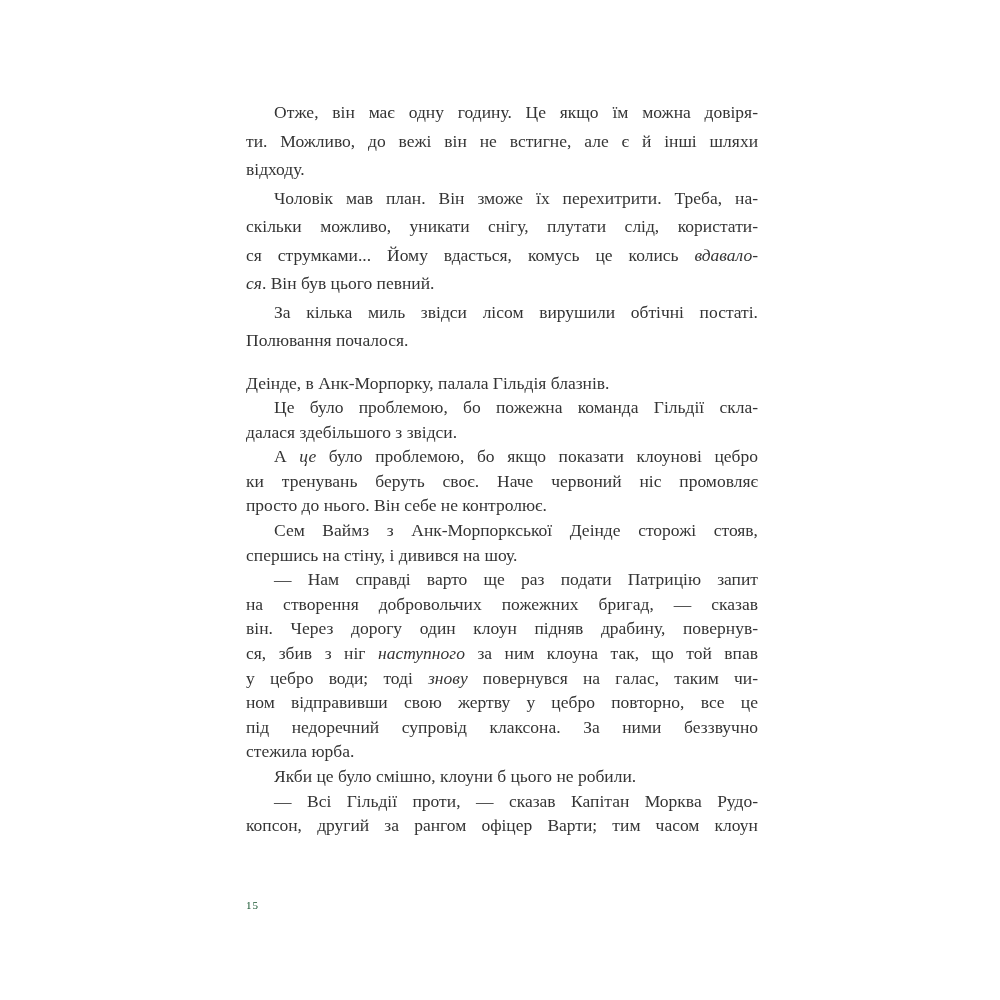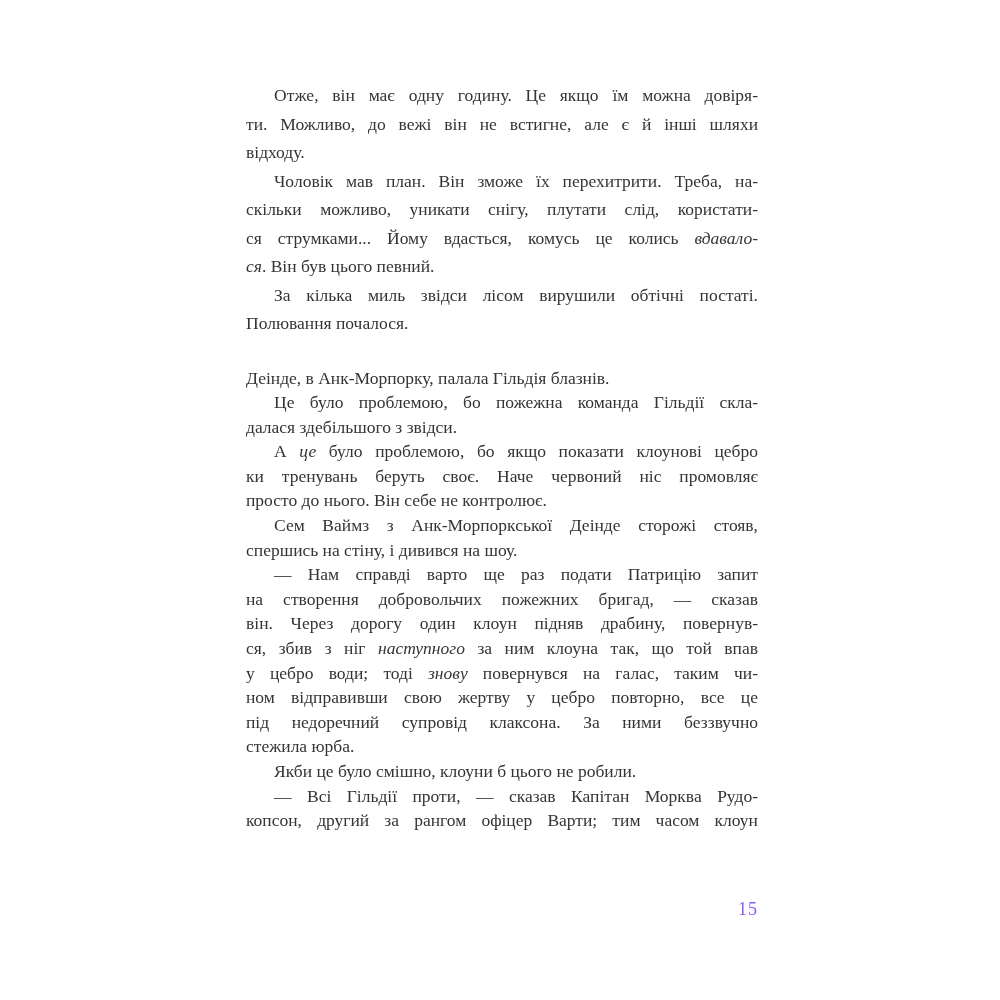--- a/index.html
+++ b/index.html
@@ -8,43 +8,43 @@
     width: 1000px;
     height: 1000px;
     background: #ffffff;
     font-family: "Liberation Serif", "DejaVu Serif", serif;
     color: #343434;
     overflow: hidden;
   }
   .text-block {
     position: absolute;
     left: 246px;
-    top: 81px;
+    top: 98px;
     width: 512px;
     font-size: 17.5px;
   }
   .line {
     text-align: justify;
     white-space: normal;
   }
   .line.sec1 { line-height: 28.5px; }
   .line.sec2 { line-height: 24.6px; }
   .line.fill { text-align-last: justify; }
   .line.indent { text-indent: 28px; }
-  .line.gap { margin-top: 28px; }
+  .line.gap { margin-top: 16px; }
   .it { font-style: italic; }
   .page-number {
     position: absolute;
     left: 246px;
     top: 899px;
     width: 512px;
-    text-align: right;
-    font-size: 18px;
+    text-align: left;
+    font-size: 11px;
     letter-spacing: 1px;
-    color: #8b5cf6;
+    color: #14532d;
   }
 </style>
 </head>
 <body>
 
 <div class="page">
   <div class="text-block">
       <div class="line sec1 indent fill"><span class="">Отже, він має одну годину. Це якщо їм можна довіря-</span></div>
       <div class="line sec1 fill"><span class="">ти. Можливо, до вежі він не встигне, але є й інші шляхи</span></div>
       <div class="line sec1"><span class="">відходу.</span></div>

